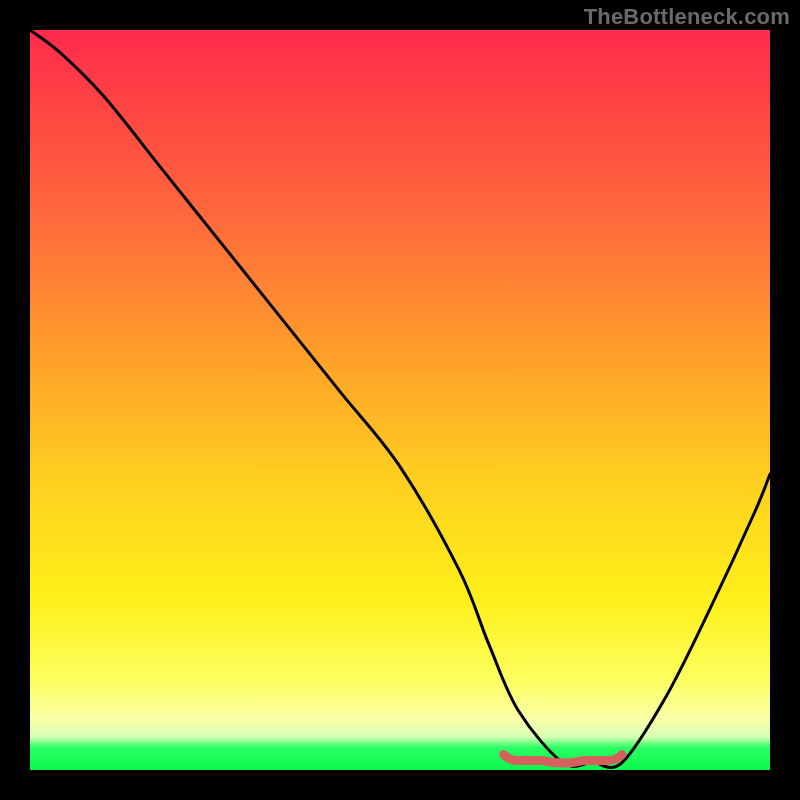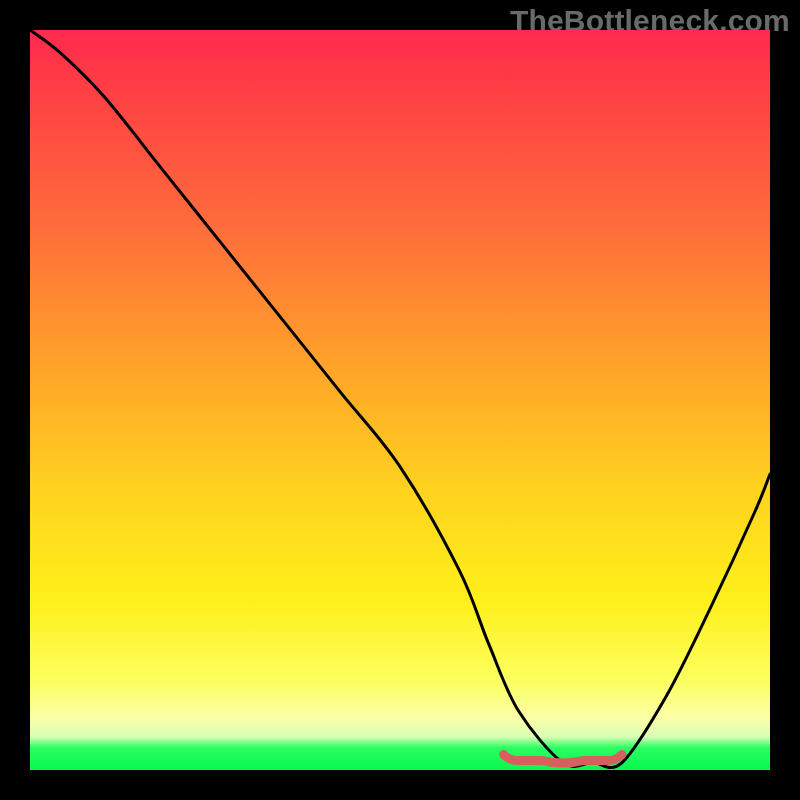--- a/index.html
+++ b/index.html
@@ -15,21 +15,21 @@
     position: relative;
     width: 800px;
     height: 800px;
     background: #000;
   }
   .watermark {
     position: absolute;
     top: 4px;
     right: 10px;
     color: #6a6a6a;
-    font-size: 30px;
+    font-size: 22px;
     font-weight: 600;
     letter-spacing: 0.2px;
     user-select: none;
   }
   .plot-area {
     position: absolute;
     left: 30px;
     top: 30px;
     width: 740px;
     height: 740px;

